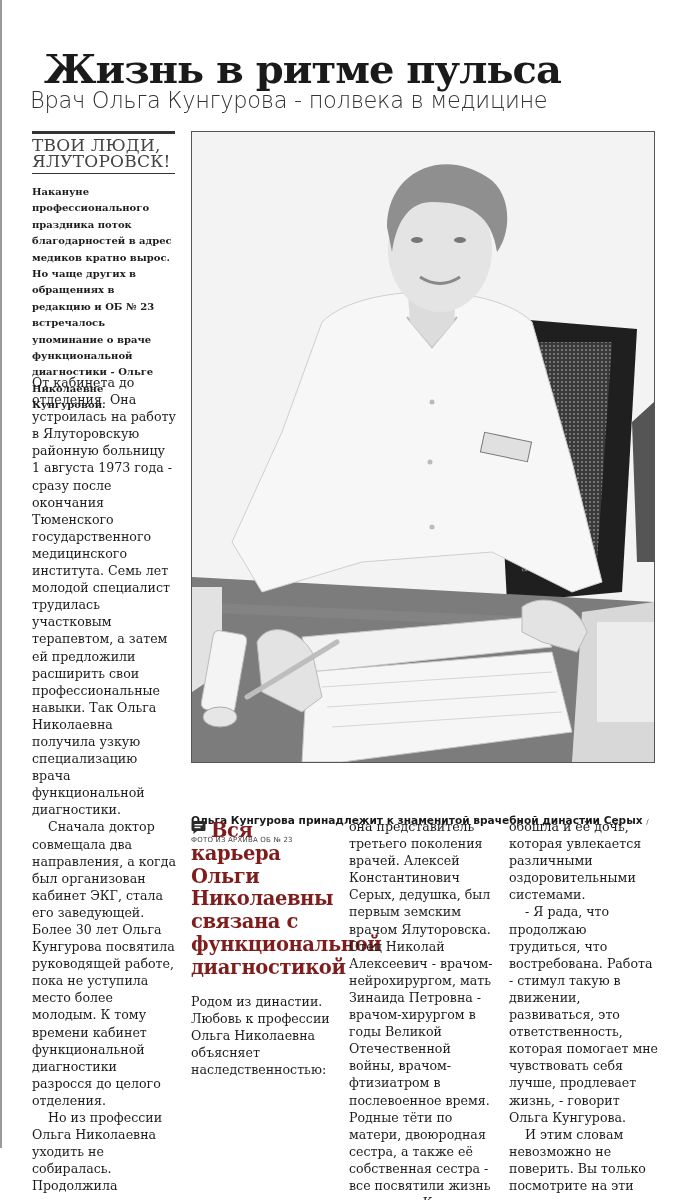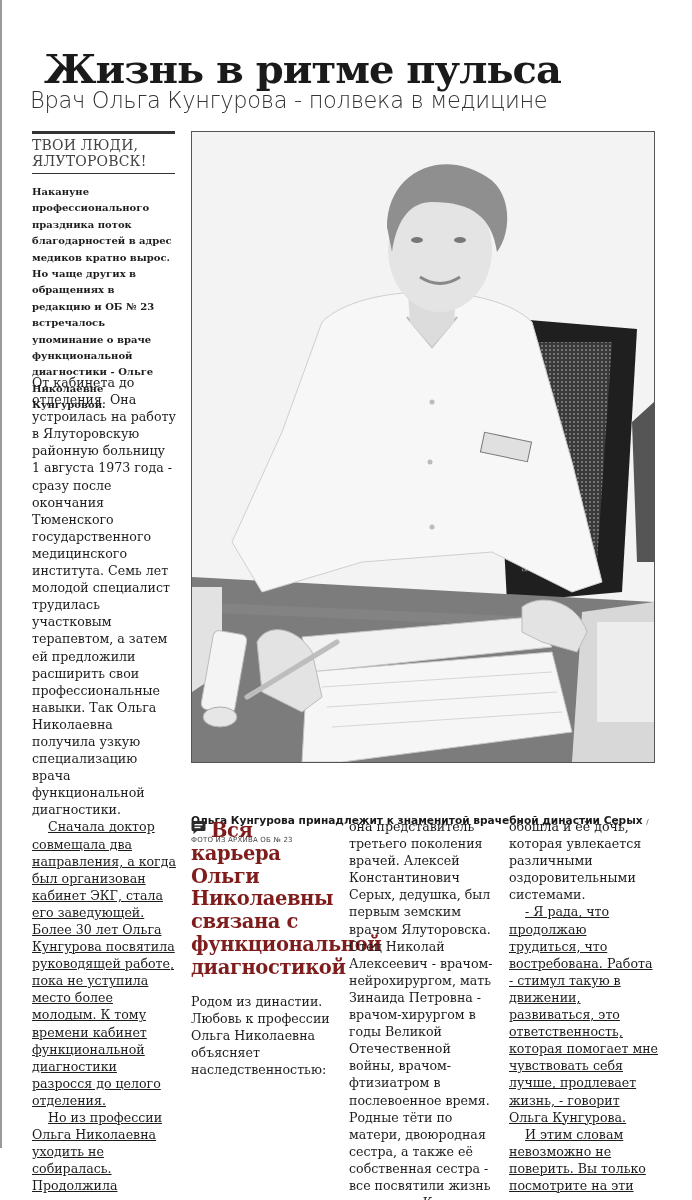--- a/index.html
+++ b/index.html
@@ -14,24 +14,24 @@
     font-family: "DejaVu Serif", serif; font-weight: bold; font-size: 40px;
     letter-spacing: -1px; line-height: 72px; color: #1a1a1a; white-space: nowrap;
   }
   .subhead {
     position: absolute; left: 30px; top: 87px; width: 650px;
     font-family: "DejaVu Sans", sans-serif; font-size: 22.5px; color: #333;
     letter-spacing: -0.3px; white-space: nowrap; font-weight: 300;
   }
   .col { position: absolute; font-size: 12.6px; line-height: 17.1px; text-align: left; }
   .col p { margin: 0; }
-  .indent { text-indent: 16px; text-decoration: underline; }
+  .indent { text-indent: 16px; }
   .rubric-box { position: absolute; left: 32px; top: 131px; width: 143px; }
   .rubric-line-top { height: 3px; background: #333; }
-  .rubric-text { font-family: "DejaVu Serif", serif; font-size: 14px; line-height: 16px; color: #444; padding: 3px 0 4px 0; letter-spacing: 0.2px; }
+  .rubric-text { font-family: "DejaVu Serif", serif; font-size: 17px; line-height: 16px; color: #444; padding: 3px 0 4px 0; letter-spacing: 0.2px; }
   .rubric-line-bot { height: 1px; background: #333; }
   .lead { position: absolute; left: 32px; top: 184px; width: 143px; font-weight: bold; font-size: 10px; line-height: 16.4px; }
   .col1 { left: 32px; top: 374px; width: 144px; }
   .photo {
     position: absolute; left: 191px; top: 131px; width: 462px; height: 630px;
     border: 1px solid #555; overflow: hidden; background: #f2f2f2;
   }
   .caption { position: absolute; left: 191px; top: 812px; width: 470px; font-family: "DejaVu Sans", sans-serif; font-weight: bold; font-size: 10.6px; line-height: 16px; color: #1a1a1a; }
   .caption .credit { font-weight: normal; font-size: 7px; color: #444; letter-spacing: 0.2px; }
   .pull { position: absolute; left: 191px; top: 818px; width: 150px; font-family: "DejaVu Serif", serif; font-weight: bold; font-size: 19.5px; line-height: 22.8px; color: #7f1d1d; letter-spacing: -0.4px; }

